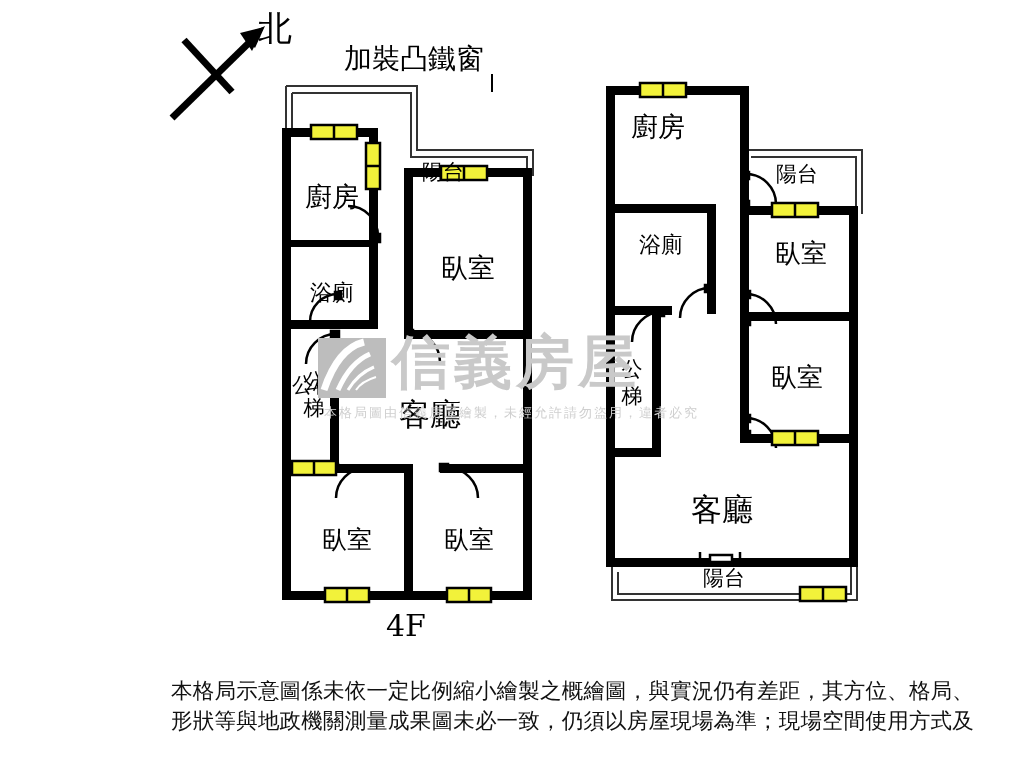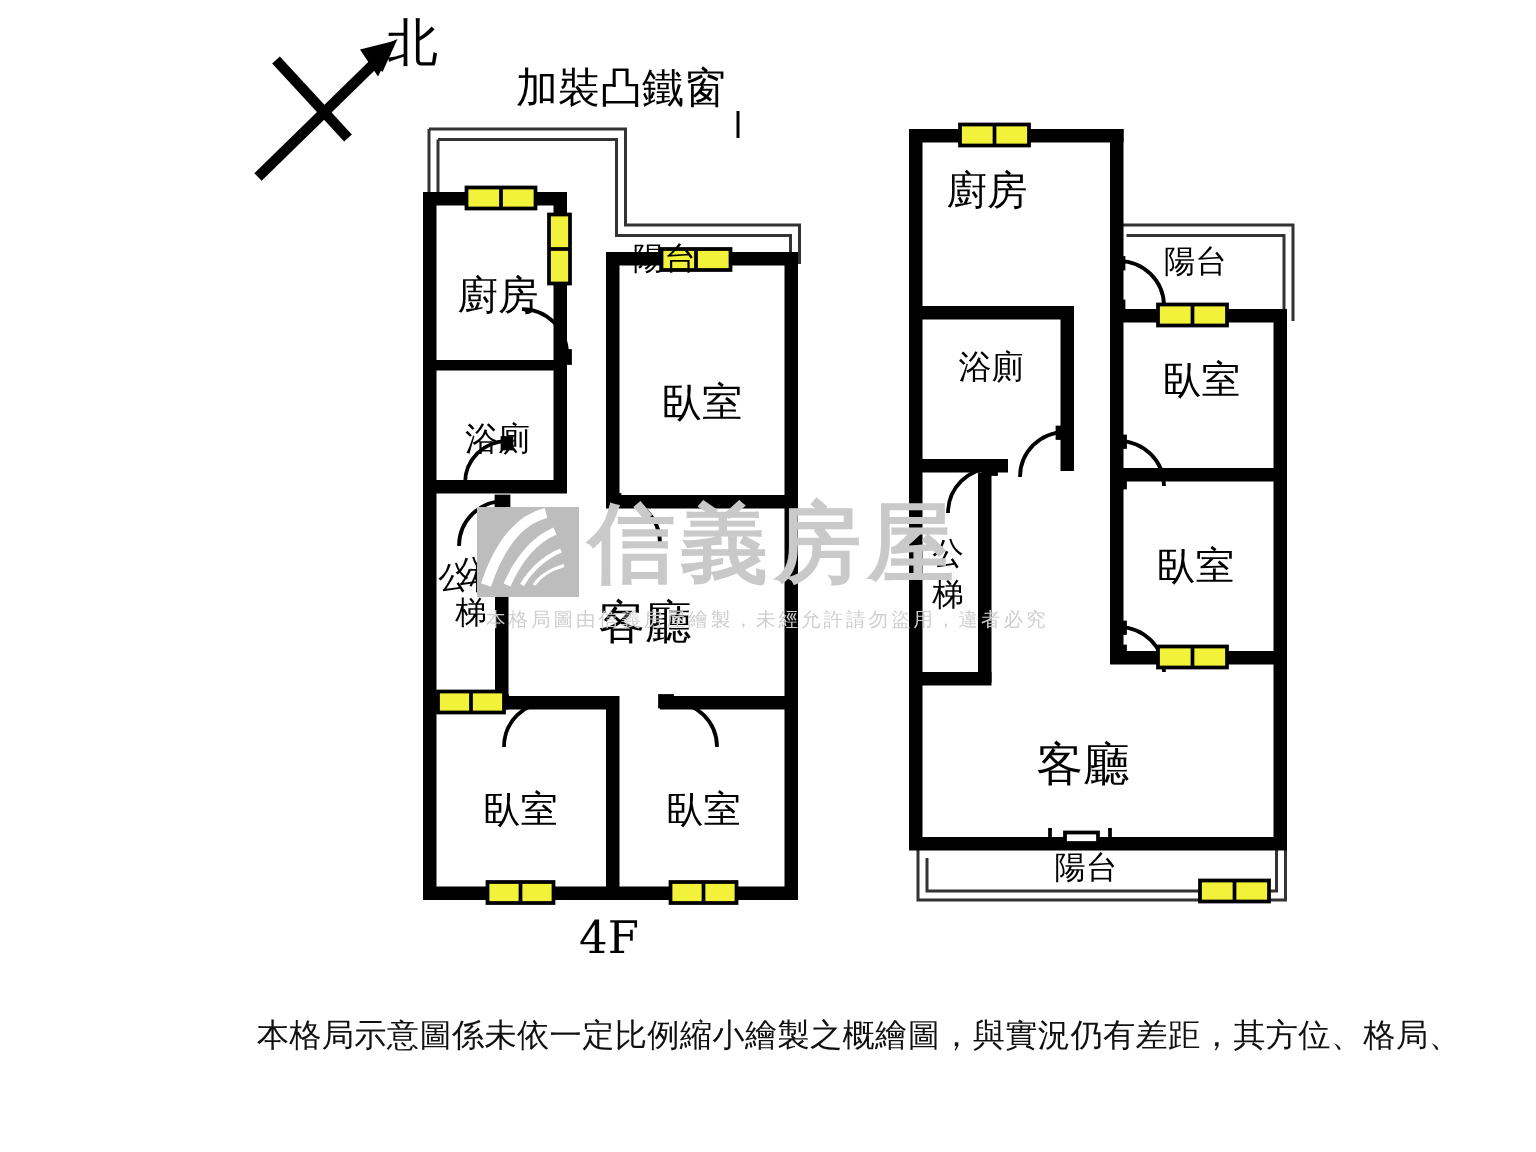--- a/index.html
+++ b/index.html
@@ -338,15 +338,16 @@
       <path d="M38,52 C42,46 48,42 58,39" stroke="#ffffff" stroke-width="2" fill="none"></path>
     </svg>
     <div id="wm-text" class="cjk">信義房屋</div>
     <div id="wm-sub" class="cjk">本格局圖由信義房屋繪製，未經允許請勿盜用，違者必究</div>
   </div>
 
   <div class="floor-caption cjk" id="cap-left">4F</div>
 
   <div id="disclaimer" class="cjk">
     <div>本格局示意圖係未依一定比例縮小繪製之概繪圖，與實況仍有差距，其方位、格局、</div>
+    <div>形狀等與地政機關測量成果圖未必一致，仍須以房屋現場為準；現場空間使用方式及</div>
   </div>
 
 </div>
 
 </body></html>

